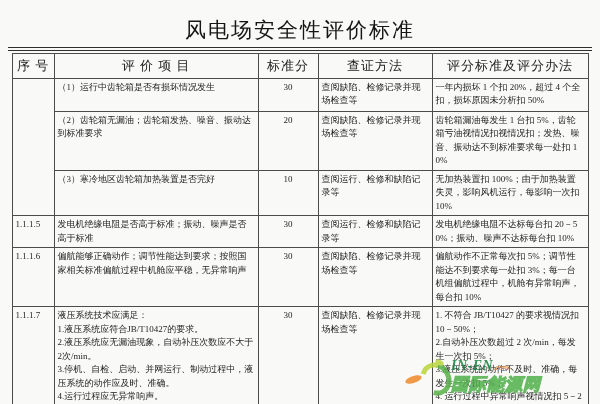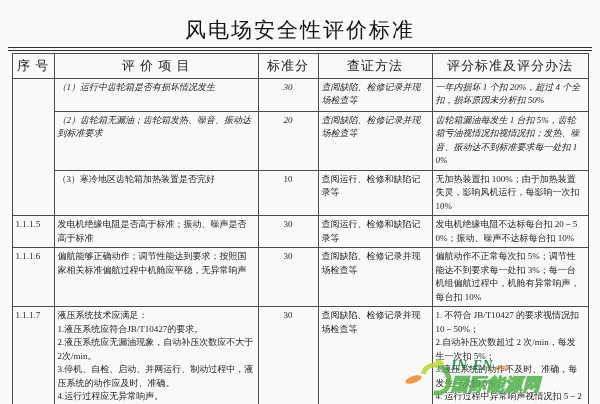--- a/index.html
+++ b/index.html
@@ -48,21 +48,21 @@
     height:18px;
     letter-spacing:1px;
   }
   td.c-no{ text-align:left; padding-left:2px; font-size:8.5px; letter-spacing:0; }
   td.c-score{
     text-align:center;
     vertical-align:middle;
     font-size:10px;
   }
   td.c-item, td.c-criteria, td.c-method{ white-space:pre-line; }
-  tr.h33{height:33px;font-style:italic;} tr.h31{height:31px;margin-top:17px;} tr.h32{height:32px;padding-left:32px;}
+  tr.h33{height:33px;} tr.h31{height:31px;margin-top:17px;} tr.h32{height:32px;padding-left:32px;}
   tr.h42{height:42px;} tr.h102{height:102px;}
   
   .watermark{
     position:absolute;
     right:10px;
     bottom:2px;
     width:185px;
     height:48px;
     opacity:.85;
     pointer-events:none;

